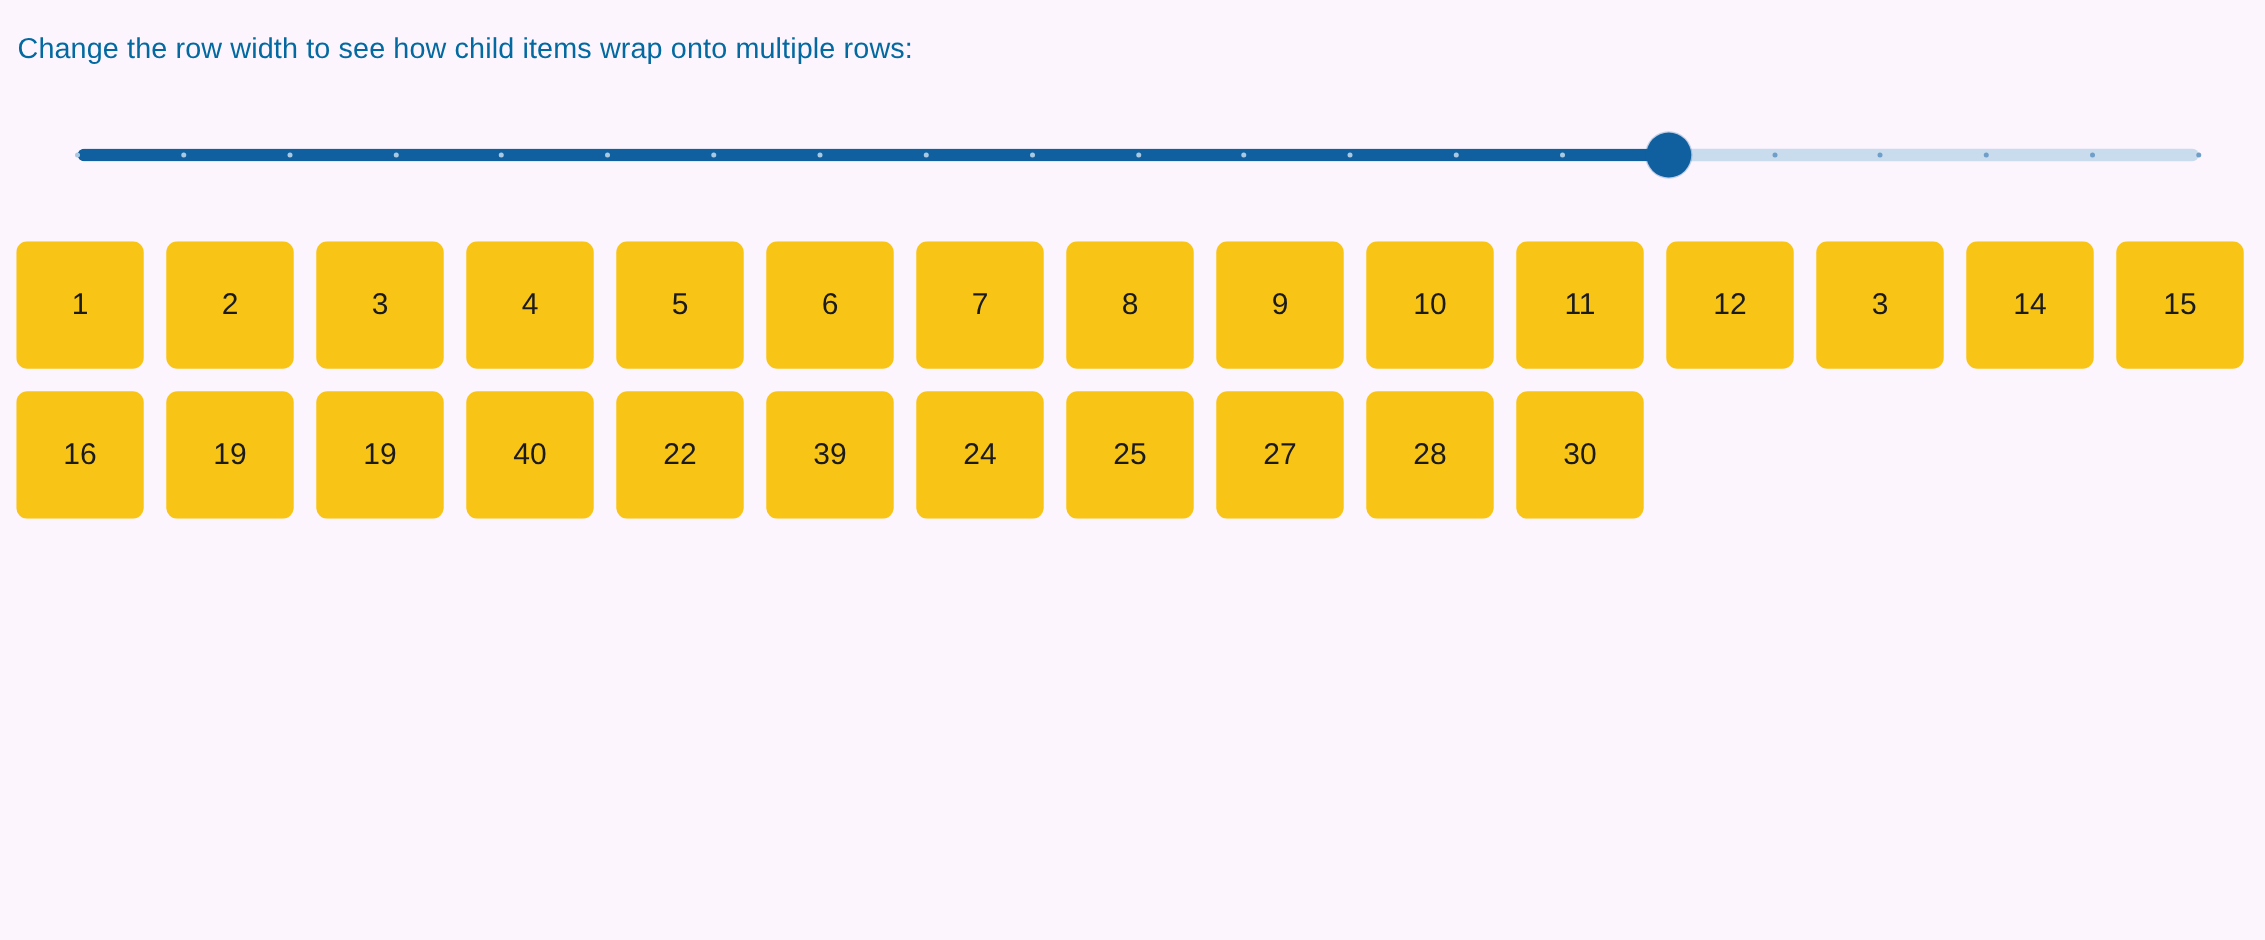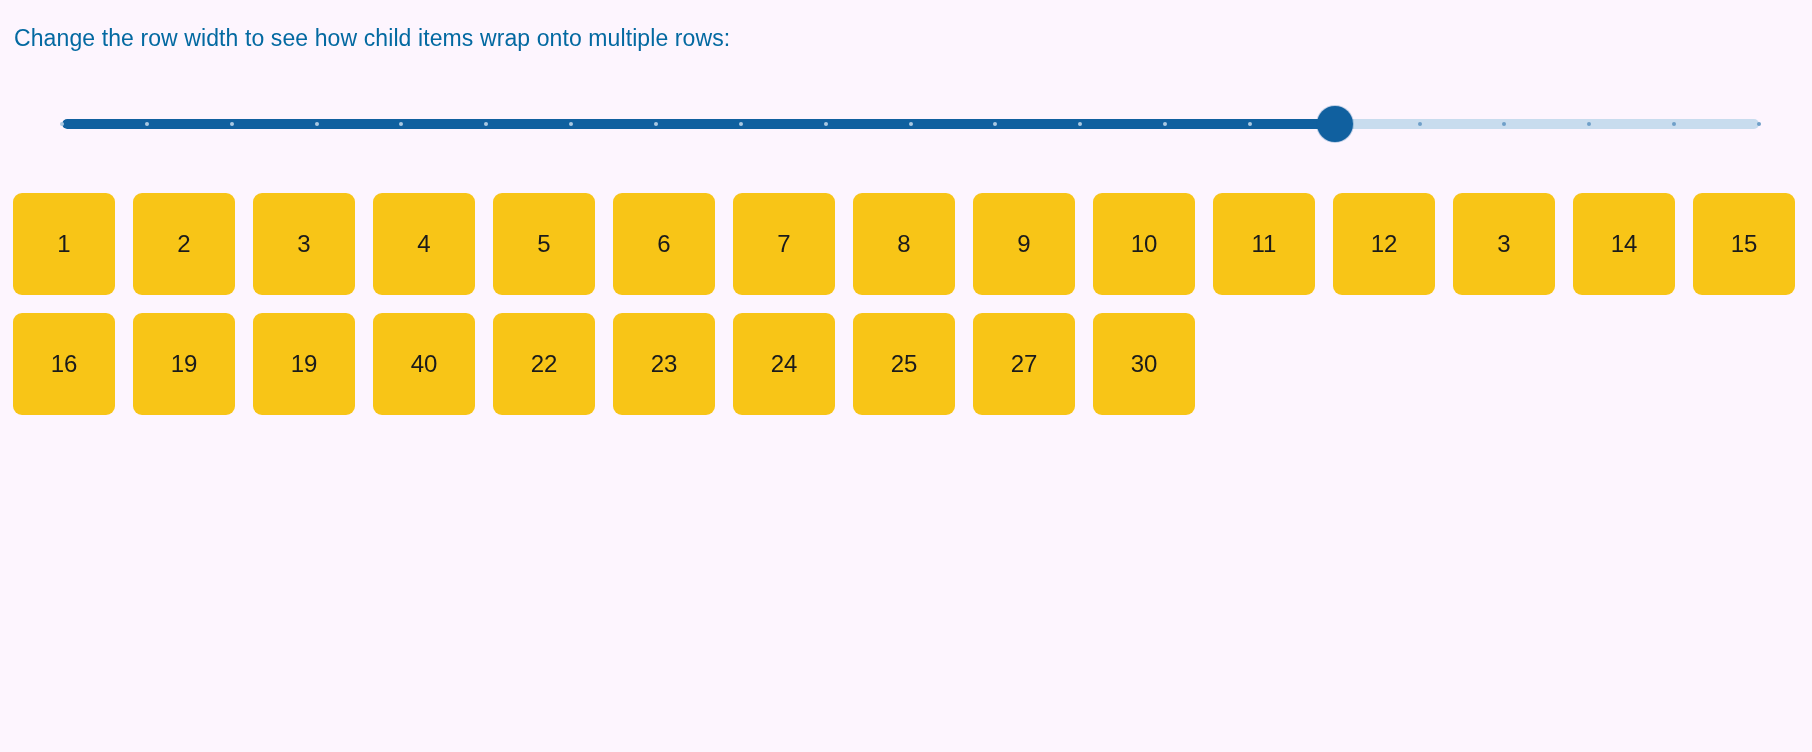--- a/index.html
+++ b/index.html
@@ -169,20 +169,21 @@
       <div class="tile">11</div>
       <div class="tile">12</div>
       <div class="tile">3</div>
       <div class="tile">14</div>
       <div class="tile">15</div>
       <div class="tile">16</div>
       <div class="tile">19</div>
       <div class="tile">19</div>
       <div class="tile">40</div>
       <div class="tile">22</div>
-      <div class="tile">23</div>
+      <div class="tile">39</div>
       <div class="tile">24</div>
       <div class="tile">25</div>
       <div class="tile">27</div>
+      <div class="tile">28</div>
       <div class="tile">30</div>
     </div>
 
 </div>
 
 </body></html>

